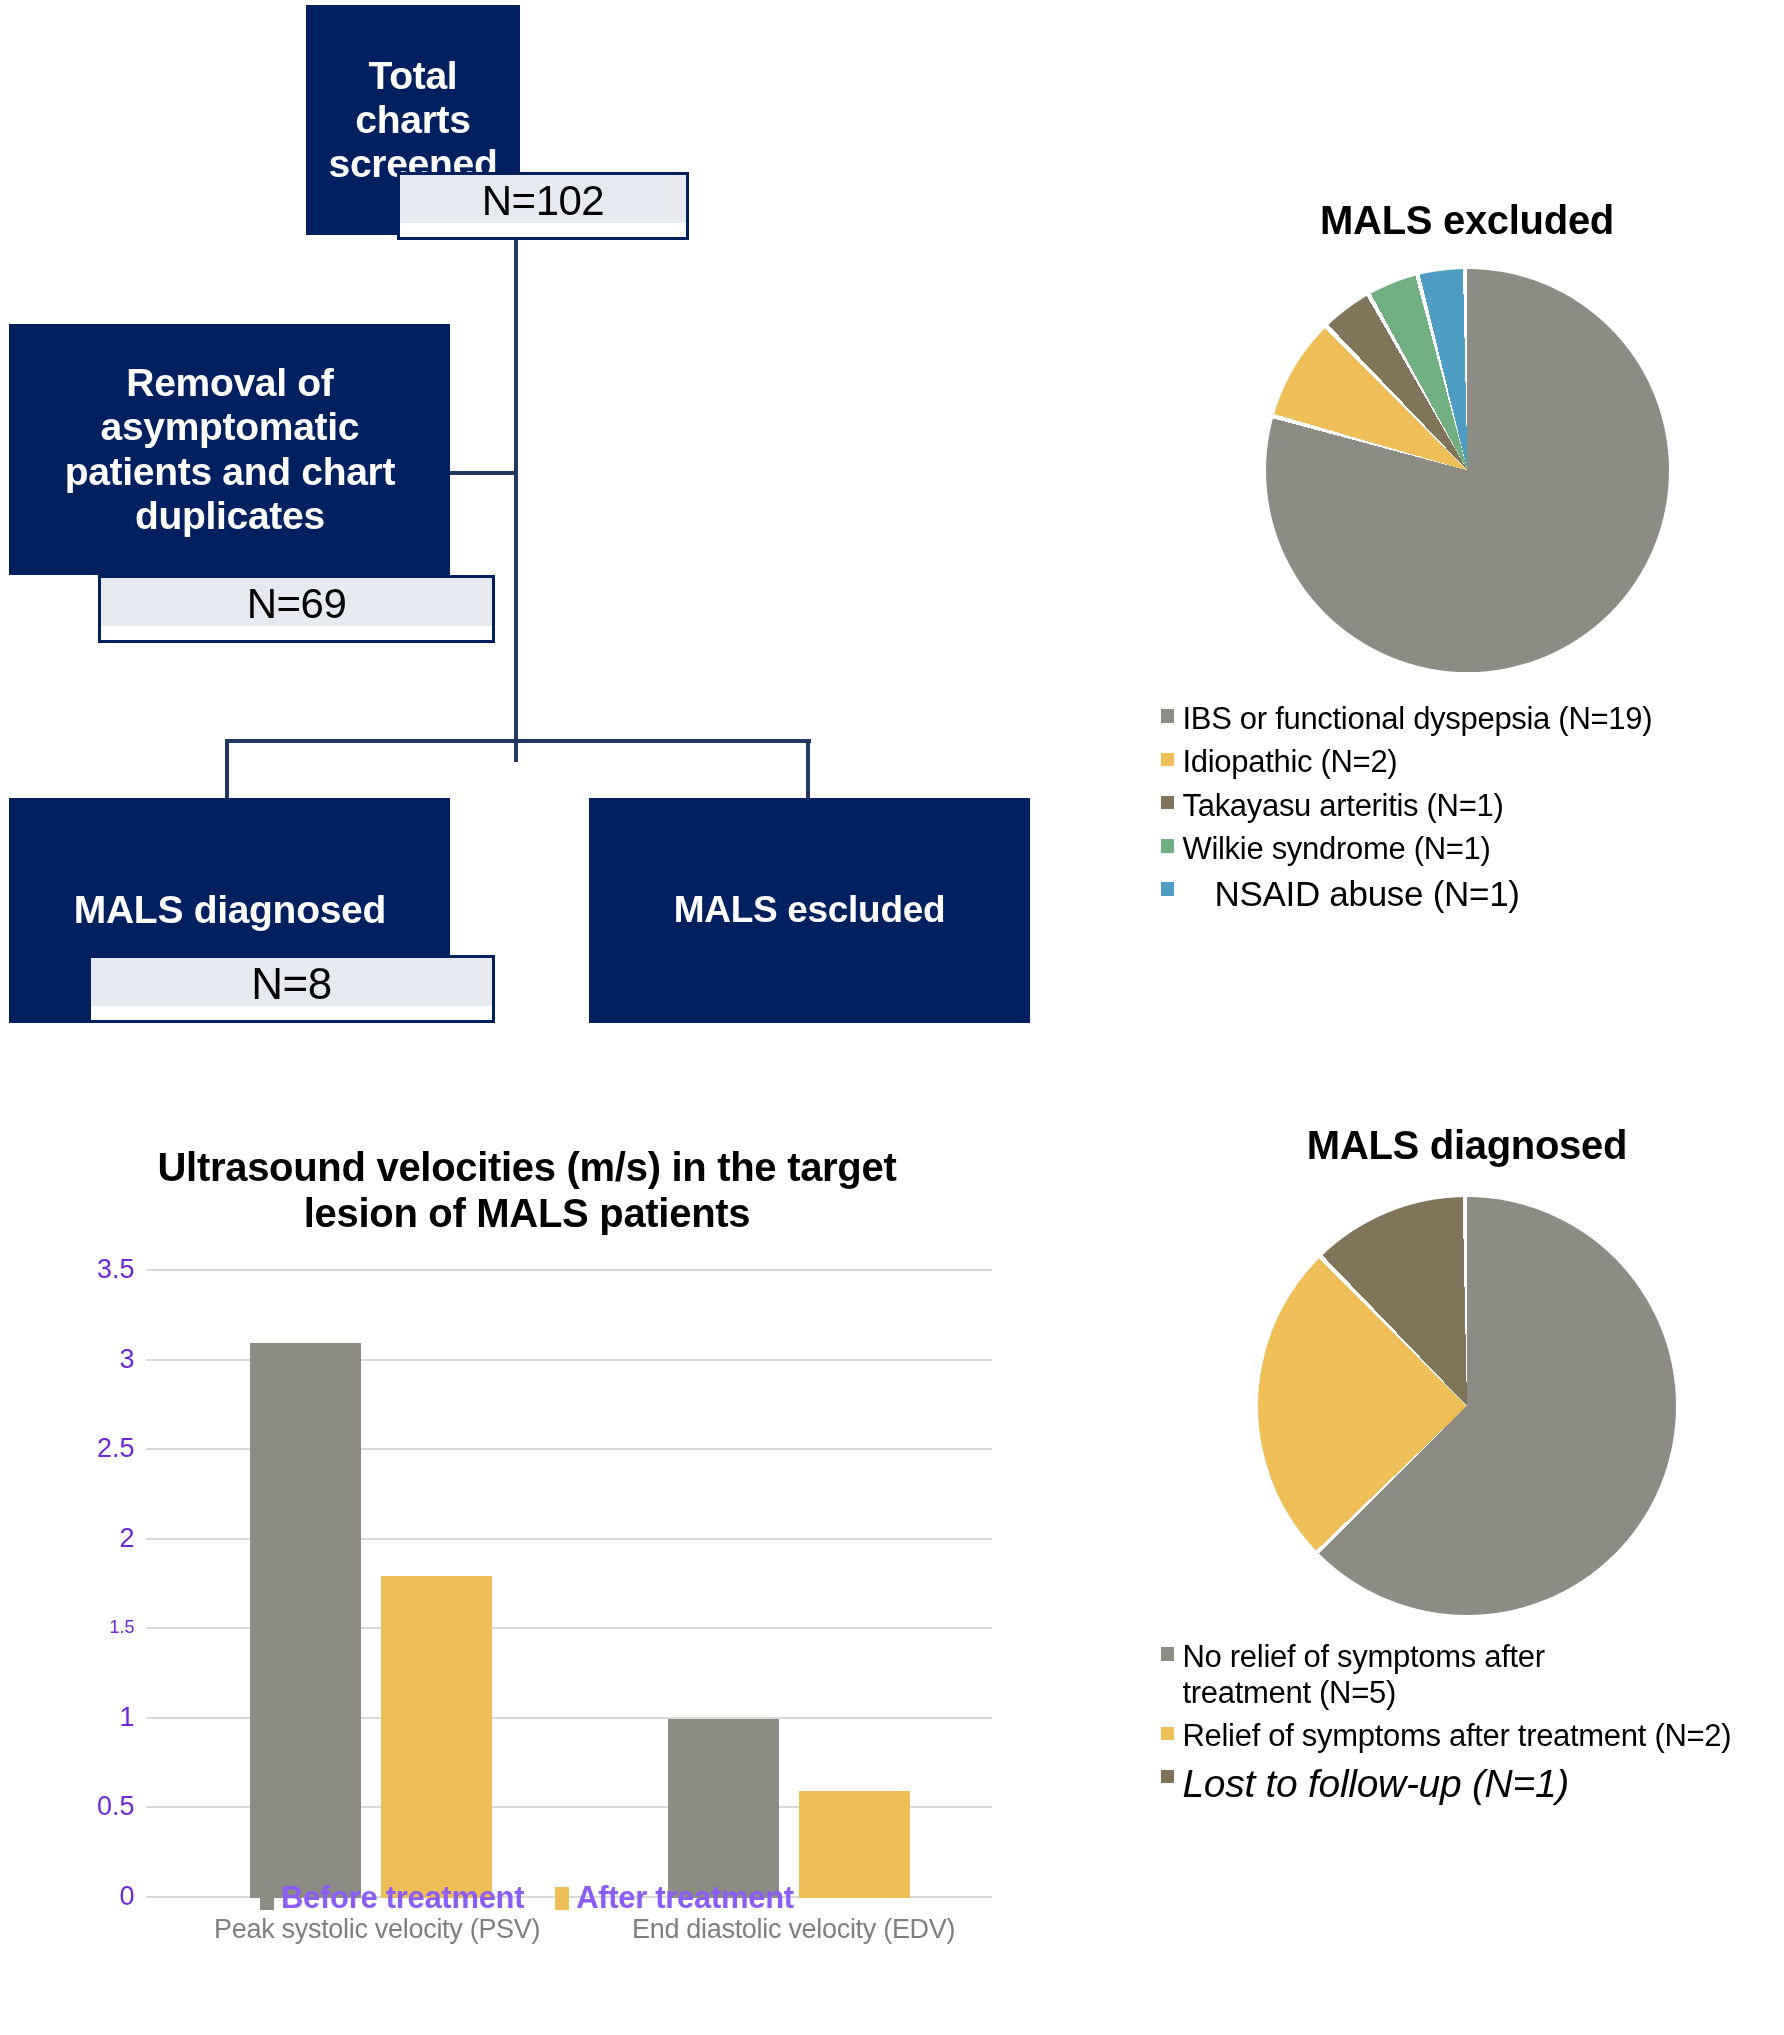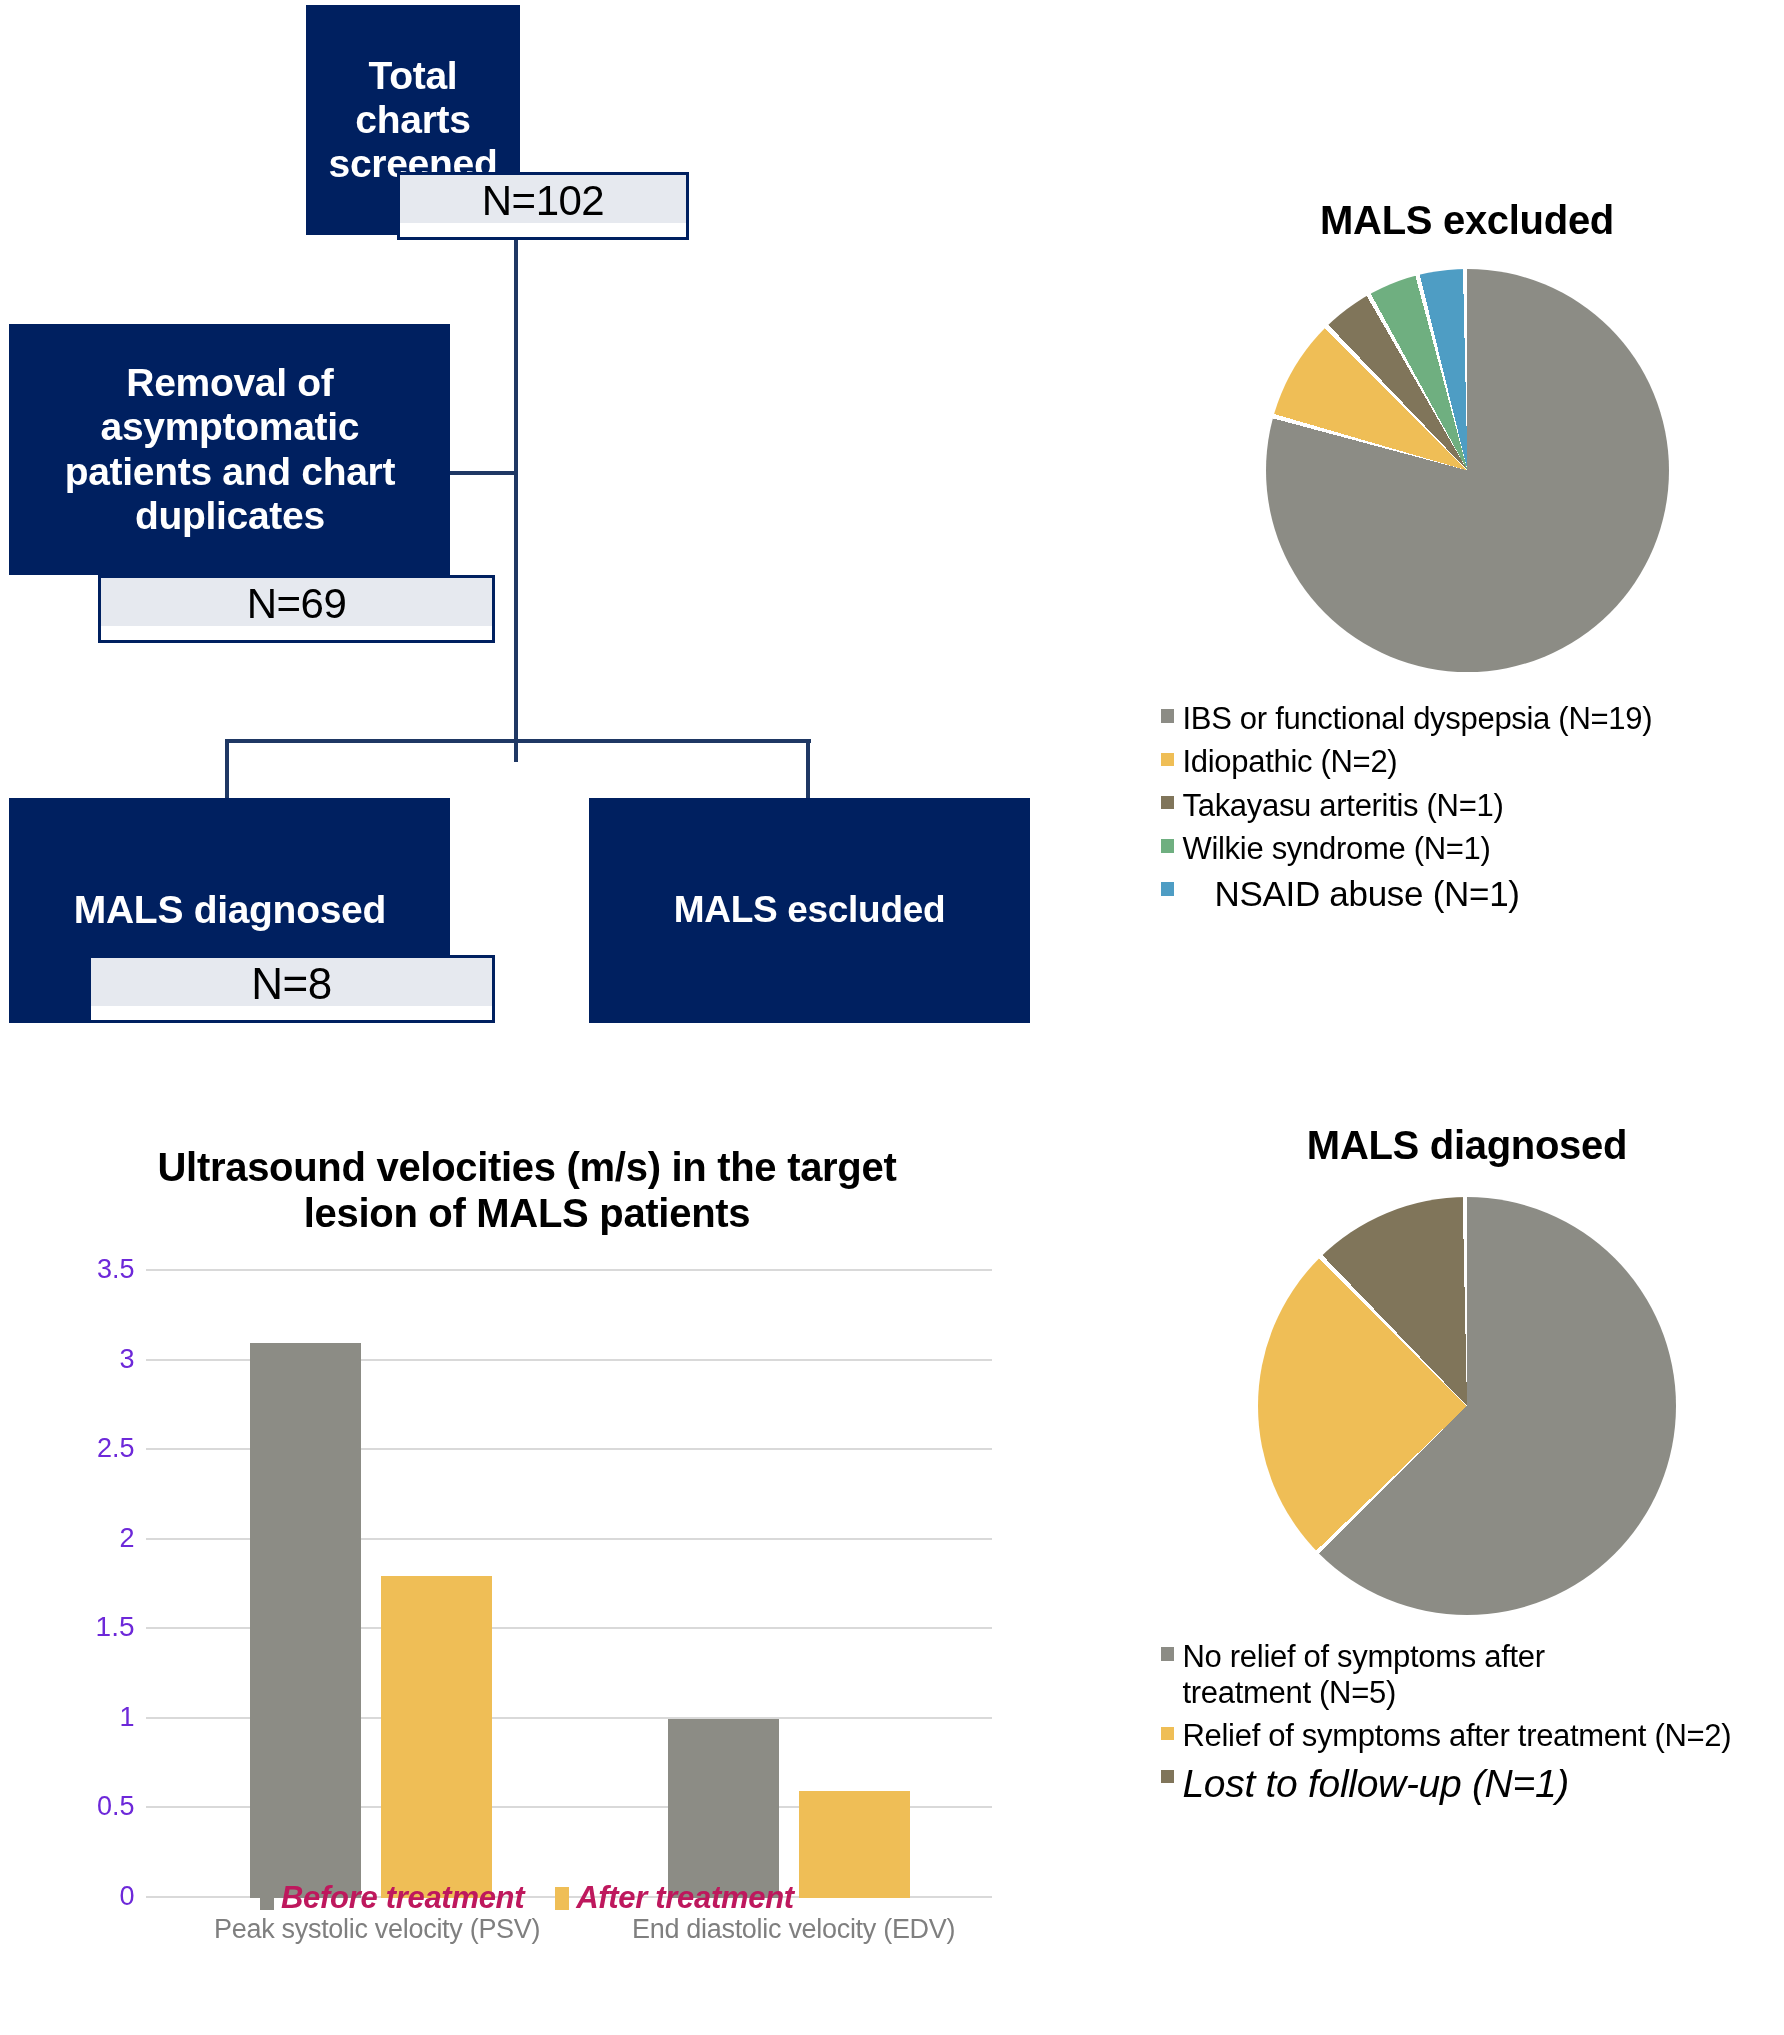--- a/index.html
+++ b/index.html
@@ -112,21 +112,21 @@
   .bc-legend {
     position: absolute;
     display: flex;
     align-items: center;
     justify-content: center;
     gap: 31px;
     width: 100%;
   }
   .bc-legend-item { display: flex; align-items: center; }
   .bc-legend-sw { width: 13.6px; height: 23px; margin-right: 7.3px; }
-  .bc-legend-tx { font-weight: bold; color: #be185d; letter-spacing: -0.3px; font-style: italic; }
+  .bc-legend-tx { font-weight: bold; color: #8b5cf6; letter-spacing: -0.3px; }
 </style>
 </head>
 <body>
 
 <div id="root">
 
   <div class="flow">
 
     <div class="conn" style="left:514px; top:240px; width:4.2px; height:522px;"></div>
     <div class="conn" style="left:450px; top:471px; width:68px; height:4.2px;"></div>
@@ -241,21 +241,21 @@
       <div class="gridline" style="bottom:0px;">
         <span class="ytick" style="font-size:27px;">0</span>
       </div>
       <div class="gridline" style="bottom:90px;">
         <span class="ytick" style="font-size:27px;">0.5</span>
       </div>
       <div class="gridline" style="bottom:179px;">
         <span class="ytick" style="font-size:27px;">1</span>
       </div>
       <div class="gridline" style="bottom:269px;">
-        <span class="ytick" style="font-size:28px;">1.5</span>
+        <span class="ytick" style="font-size:18px;">1.5</span>
       </div>
       <div class="gridline" style="bottom:358px;">
         <span class="ytick" style="font-size:27px;">2</span>
       </div>
       <div class="gridline" style="bottom:448px;">
         <span class="ytick" style="font-size:27px;">2.5</span>
       </div>
       <div class="gridline" style="bottom:537px;">
         <span class="ytick" style="font-size:27px;">3</span>
       </div>

